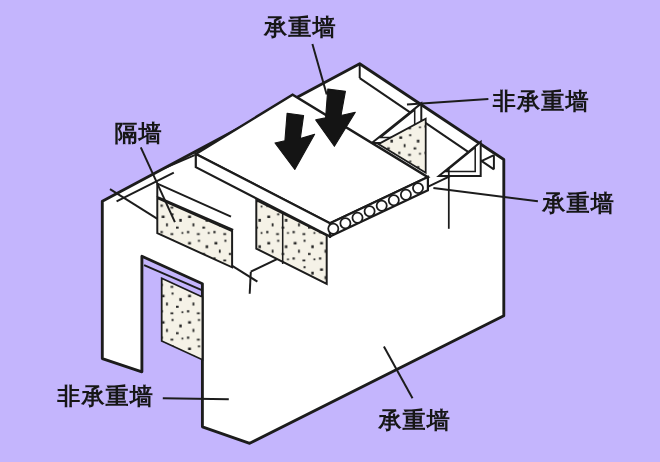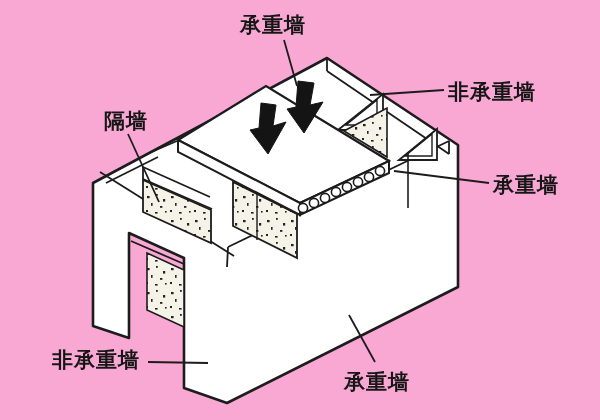--- a/index.html
+++ b/index.html
@@ -1,19 +1,19 @@
 <!DOCTYPE html>
 <html><head>
 <meta charset="utf-8">
 <style>
   html,body{margin:0;padding:0;background:#ffffff;}
   .stage{
     position:relative;
     width:600px;height:420px;
-    background:#f9a8d4;
+    background:#c4b5fd;
     overflow:hidden;
     font-family:"Liberation Sans","DejaVu Sans",sans-serif;
   }
   svg{display:block;}
   .lbl{
     font-family:"Liberation Sans","DejaVu Sans",sans-serif;
     font-size:21px;
     font-weight:700;
     fill:#161616;
     letter-spacing:1px;

